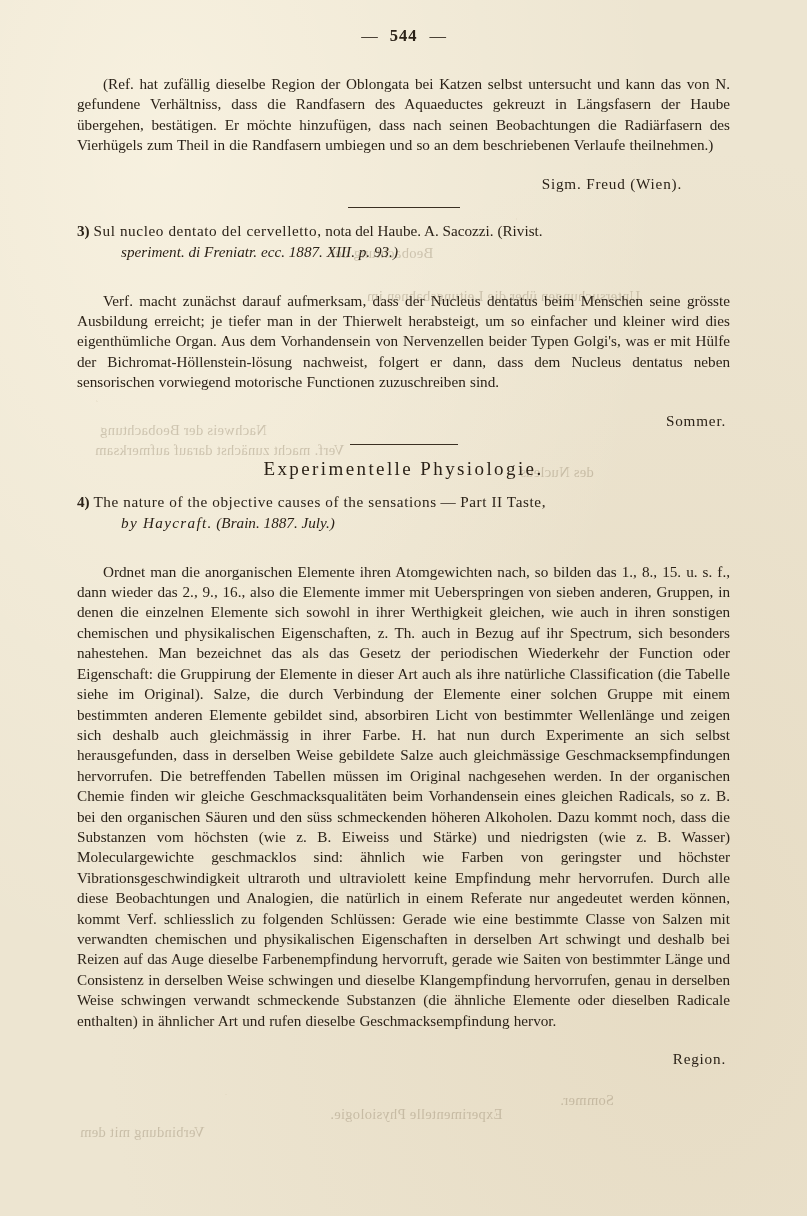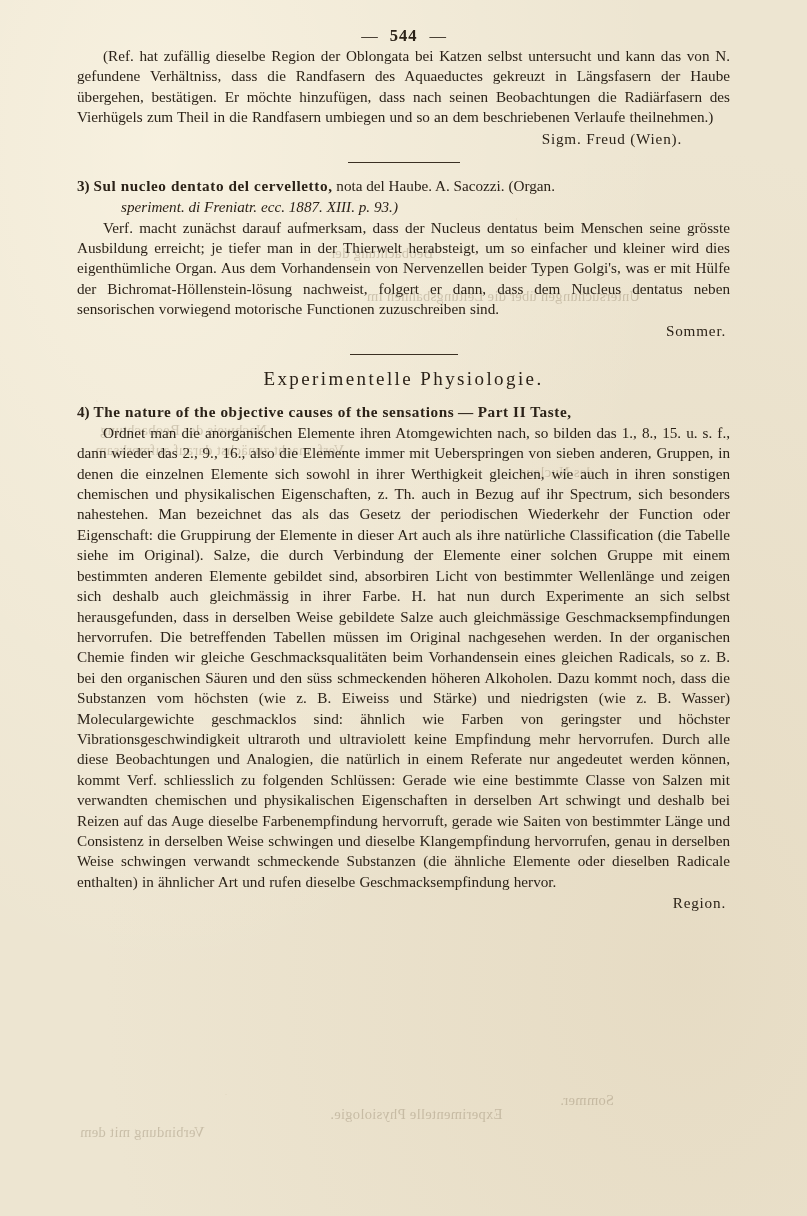--- a/index.html
+++ b/index.html
@@ -52,29 +52,30 @@
     font-size: 15.2px;
     line-height: 20.4px;
     text-align: justify;
     margin: 0;
     text-indent: 0;
     hyphens: none;
     word-spacing: 0.4px;
   }
   p.indent {
     text-indent: 26px;
+    margin-top: 28px;
   }
   .block-first {
     margin-top: 26px;
   }
   .sig {
     text-align: right;
     font-size: 15.2px;
     line-height: 20.4px;
-    margin-top: 1px;
+    margin-top: 18px;
     letter-spacing: 0.8px;
     padding-right: 48px;
   }
   .sig.tight {
     padding-right: 4px;
   }
   .sp-letter {
     letter-spacing: 1.3px;
   }
   .rule {
@@ -88,21 +89,21 @@
   }
   .item-head {
     font-size: 15.2px;
     line-height: 20.8px;
     text-align: left;
   }
   .item-head .lead {
     font-weight: 700;
   }
   .item-head .titlebold {
-    font-weight: 700;
+    font-weight: 400;
     letter-spacing: 0.6px;
   }
   .item-head .cont {
     display: block;
     margin-left: 44px;
     font-style: italic;
   }
   .section-title {
     text-align: center;
     font-size: 19px;
@@ -159,35 +160,39 @@
 
     <p class="para indent">(Ref. hat zufällig dieselbe Region der Oblongata bei Katzen selbst untersucht und kann das von N. gefundene Verhältniss, dass die Randfasern des Aquaeductes gekreuzt in Längsfasern der Haube übergehen, bestätigen. Er möchte hinzufügen, dass nach seinen Beobachtungen die Radiärfasern des Vierhügels zum Theil in die Randfasern umbiegen und so an dem beschriebenen Verlaufe theilnehmen.)</p>
     <div class="sig">Sigm. Freud (Wien).</div>
 
     <div class="rule"></div>
 
     <div class="item-head mt6">
       <span class="lead">3)</span>
       <span class="titlebold">Sul nucleo dentato del cervelletto,</span>
       <span>nota del Haube. A. Sacozzi.</span>
-      <span>(Organ.</span>
+      <span>(Rivist.</span>
       <span class="cont">speriment. di Freniatr. ecc. 1887. XIII. p. 93.)</span>
     </div>
 
     <p class="para indent mt10">Verf. macht zunächst darauf aufmerksam, dass der Nucleus dentatus beim Menschen seine grösste Ausbildung erreicht; je tiefer man in der Thierwelt herabsteigt, um so einfacher und kleiner wird dies eigenthümliche Organ. Aus dem Vorhandensein von Nervenzellen beider Typen Golgi's, was er mit Hülfe der Bichromat-Höllenstein-lösung nachweist, folgert er dann, dass dem Nucleus dentatus neben sensorischen vorwiegend motorische Functionen zuzuschreiben sind.</p>
     <div class="sig tight">Sommer.</div>
 
     <div class="rule short"></div>
 
     <div class="section-title">Experimentelle Physiologie.</div>
 
     <div class="item-head mt14">
       <span class="lead">4)</span>
       <span class="titlebold">The nature of the objective causes of the sensations</span>
       <span class="titlebold">—</span>
       <span class="titlebold">Part II Taste,</span>
+      <span class="cont">
+        <span class="sp-letter">by Haycraft.</span>
+        <span>(Brain. 1887. July.)</span>
+      </span>
     </div>
 
     <p class="para indent mt6">Ordnet man die anorganischen Elemente ihren Atomgewichten nach, so bilden das 1., 8., 15. u. s. f., dann wieder das 2., 9., 16., also die Elemente immer mit Ueberspringen von sieben anderen, Gruppen, in denen die einzelnen Elemente sich sowohl in ihrer Werthigkeit gleichen, wie auch in ihren sonstigen chemischen und physikalischen Eigenschaften, z. Th. auch in Bezug auf ihr Spectrum, sich besonders nahestehen. Man bezeichnet das als das Gesetz der periodischen Wiederkehr der Function oder Eigenschaft: die Gruppirung der Elemente in dieser Art auch als ihre natürliche Classification (die Tabelle siehe im Original). Salze, die durch Verbindung der Elemente einer solchen Gruppe mit einem bestimmten anderen Elemente gebildet sind, absorbiren Licht von bestimmter Wellenlänge und zeigen sich deshalb auch gleichmässig in ihrer Farbe. H. hat nun durch Experimente an sich selbst herausgefunden, dass in derselben Weise gebildete Salze auch gleichmässige Geschmacksempfindungen hervorrufen. Die betreffenden Tabellen müssen im Original nachgesehen werden. In der organischen Chemie finden wir gleiche Geschmacksqualitäten beim Vorhandensein eines gleichen Radicals, so z. B. bei den organischen Säuren und den süss schmeckenden höheren Alkoholen. Dazu kommt noch, dass die Substanzen vom höchsten (wie z. B. Eiweiss und Stärke) und niedrigsten (wie z. B. Wasser) Moleculargewichte geschmacklos sind: ähnlich wie Farben von geringster und höchster Vibrationsgeschwindigkeit ultraroth und ultraviolett keine Empfindung mehr hervorrufen. Durch alle diese Beobachtungen und Analogien, die natürlich in einem Referate nur angedeutet werden können, kommt Verf. schliesslich zu folgenden Schlüssen: Gerade wie eine bestimmte Classe von Salzen mit verwandten chemischen und physikalischen Eigenschaften in derselben Art schwingt und deshalb bei Reizen auf das Auge dieselbe Farbenempfindung hervorruft, gerade wie Saiten von bestimmter Länge und Consistenz in derselben Weise schwingen und dieselbe Klangempfindung hervorrufen, genau in derselben Weise schwingen verwandt schmeckende Substanzen (die ähnliche Elemente oder dieselben Radicale enthalten) in ähnlicher Art und rufen dieselbe Geschmacksempfindung hervor.</p>
     <div class="sig tight">Region.</div>
 
   </div>
 </div>
 
 </body></html>

